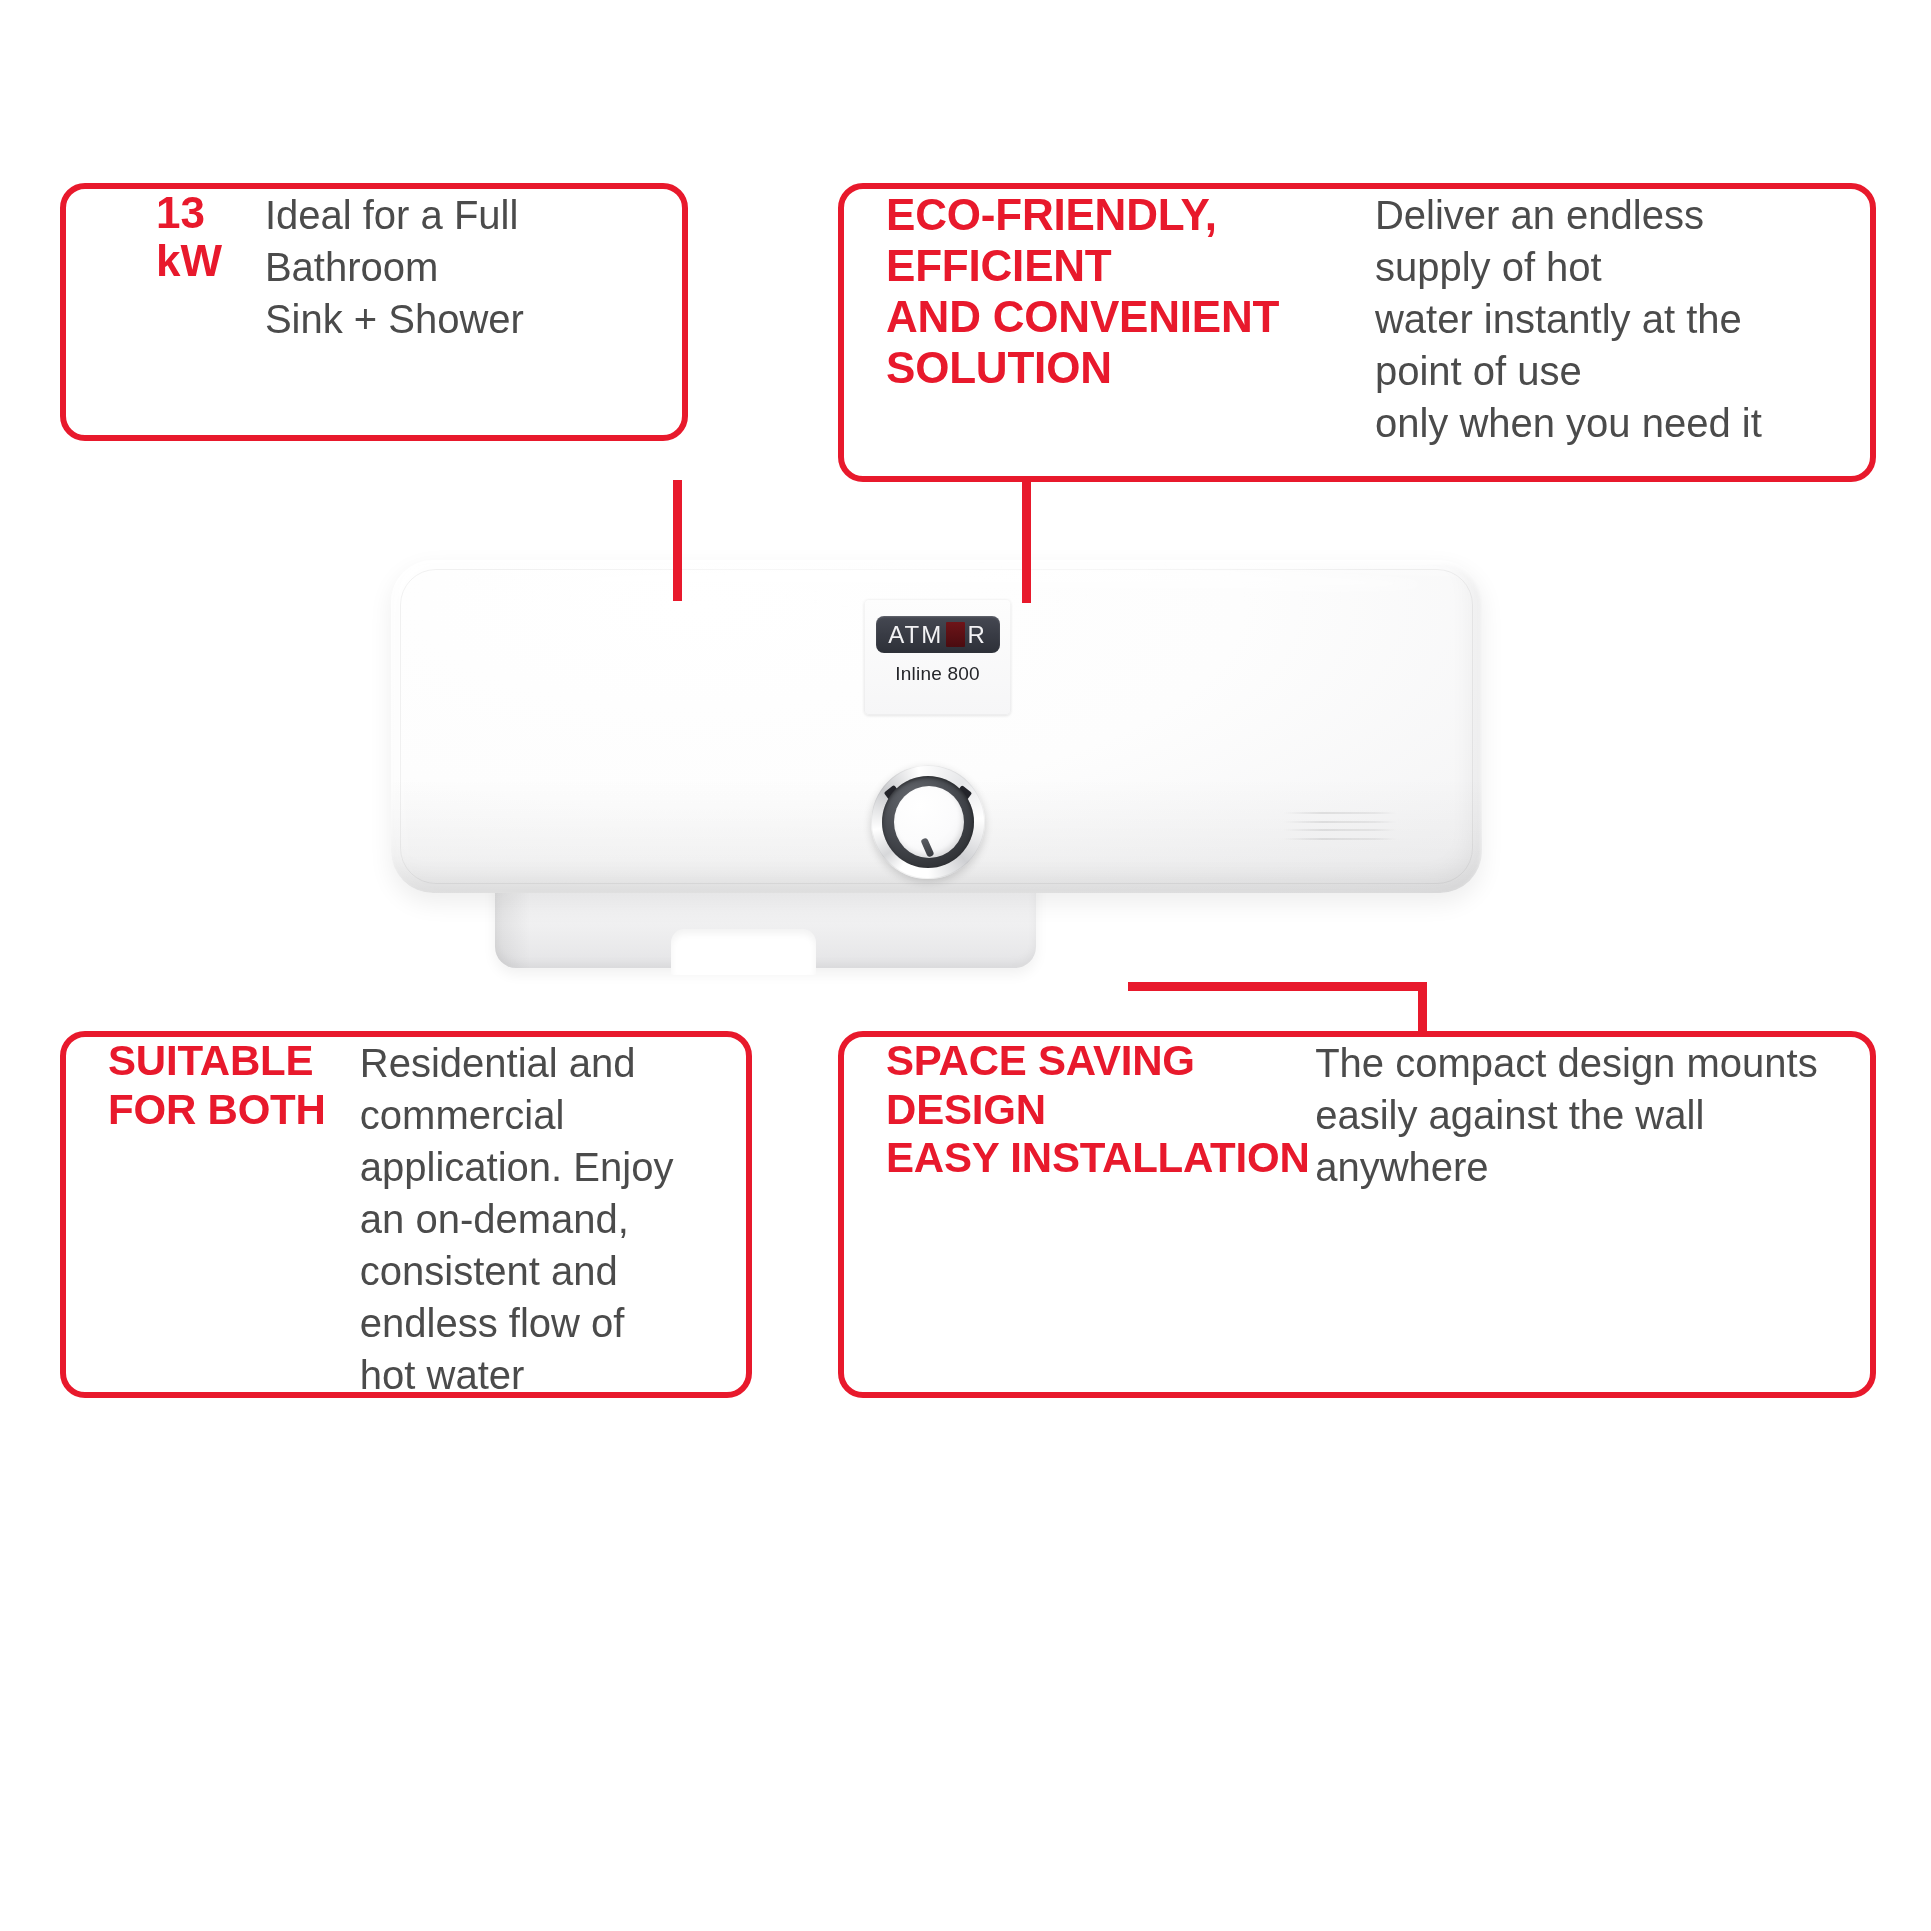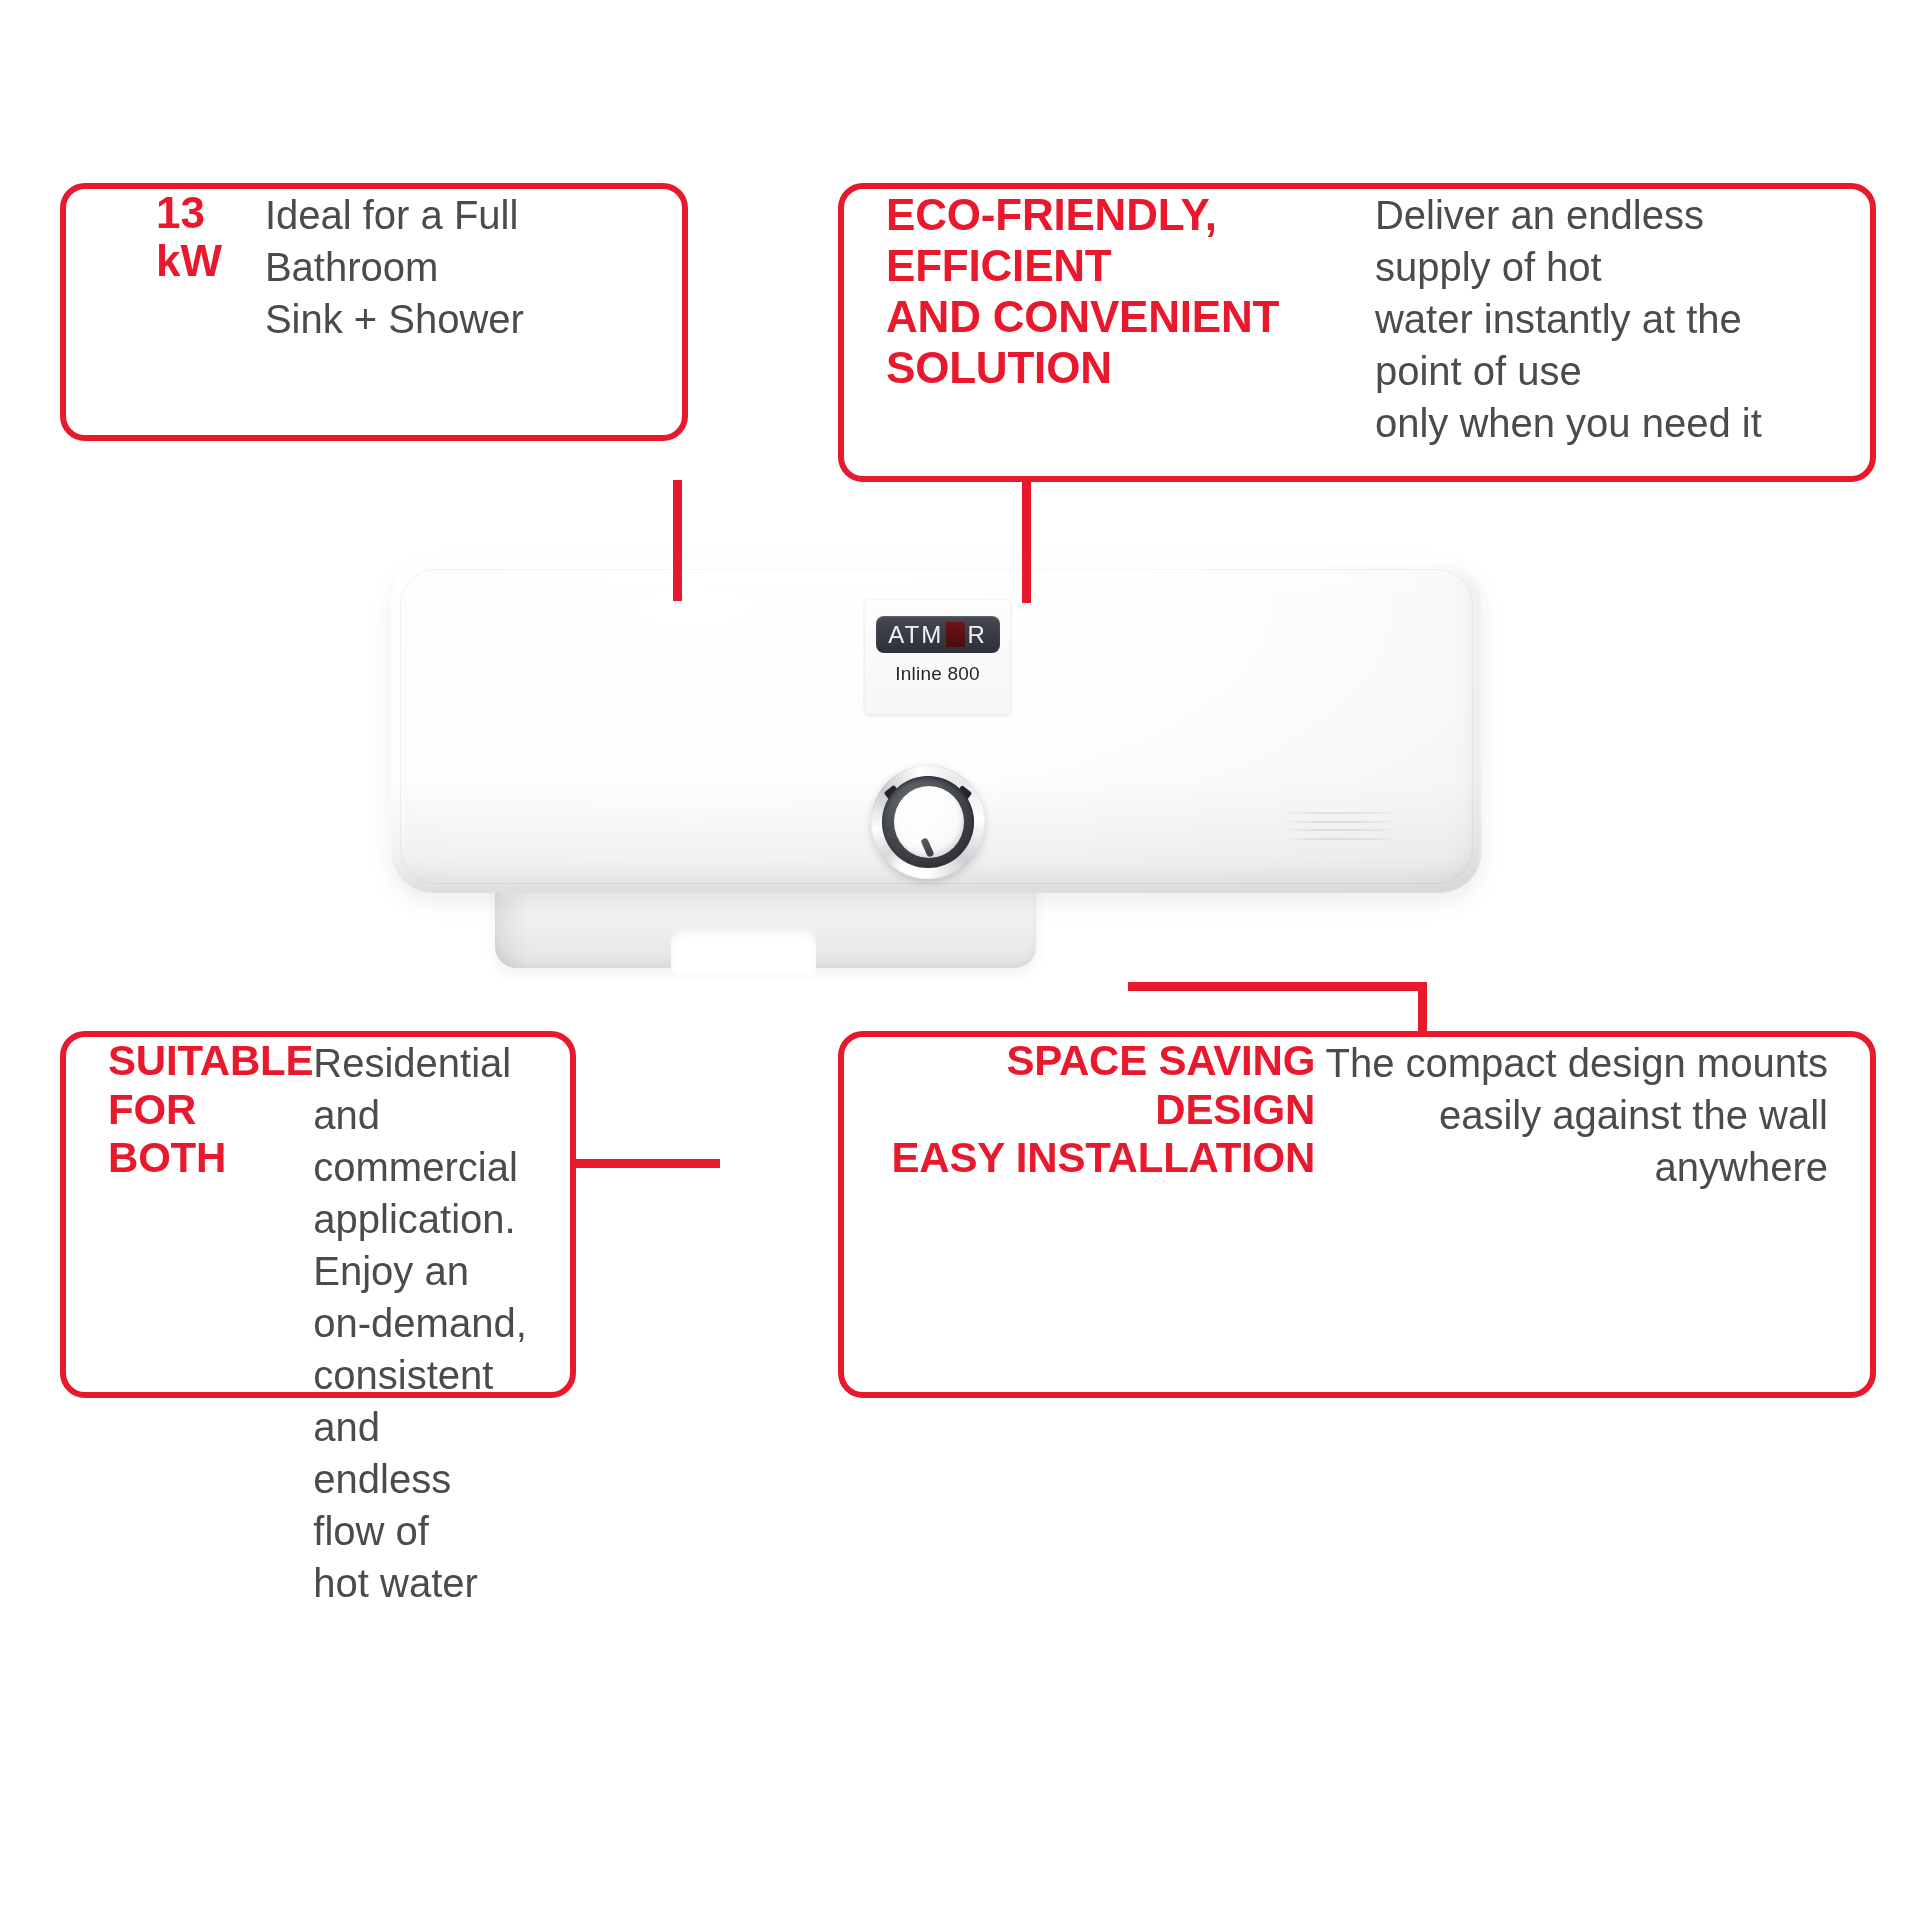--- a/index.html
+++ b/index.html
@@ -53,22 +53,22 @@
     color:var(--red);
     font-weight:bold;
     font-size:44px;
     line-height:1.1;
     margin:0 0 13.5px 0;
   }
 
   
   #box-tl{left:60px;  top:183px;  width:628px; height:258px;padding-left:48px;}
   #box-tr{left:838px; top:183px;  width:1038px;height:299px;}
-  #box-bl{left:60px;  top:1031px; width:516px; height:367px;}
-  #box-br{left:838px; top:1031px; width:1038px;height:367px;text-align:right;}
+  #box-bl{left:60px;  top:1031px; width:692px; height:367px;}
+  #box-br{left:838px; top:1031px; width:1038px;height:367px;}
 
   
   .ln{position:absolute;background:var(--red);z-index:5;}
 
   
   #product{
     position:absolute;
     left:391px; top:560px;
     width:1091px; height:406px;
     z-index:4;

